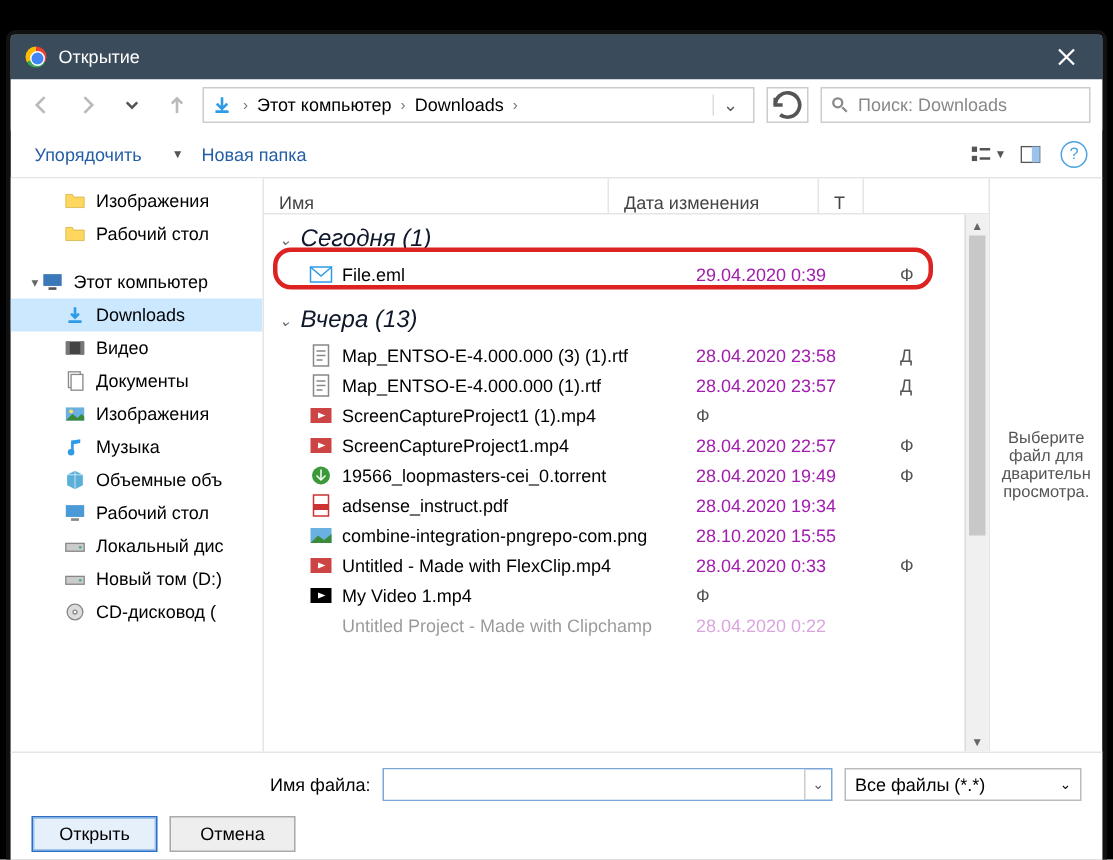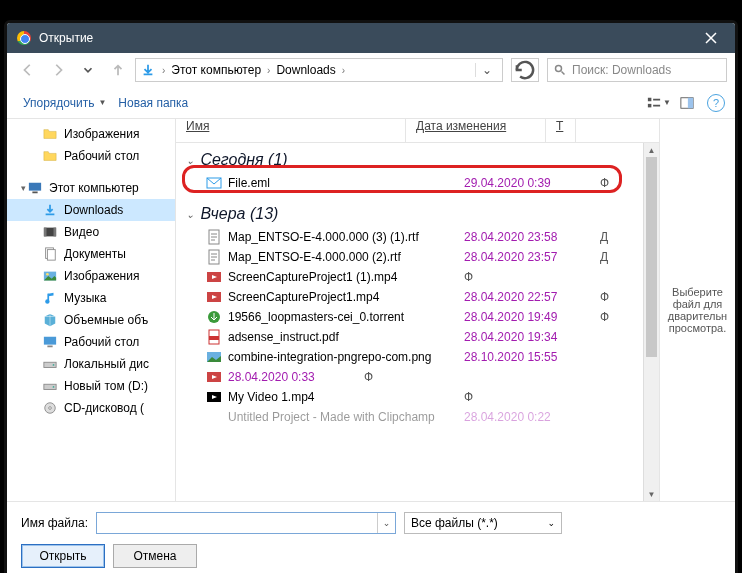--- a/index.html
+++ b/index.html
@@ -24,21 +24,21 @@
 .breadcrumb .bc-icon { width:16px; height:16px; display:flex; align-items:center; justify-content:center;}
 .breadcrumb .bc-icon svg{width:14px;height:14px;}
 .breadcrumb .chev { color:#777; font-size:10px; padding:0 4px;}
 .breadcrumb .drop { margin-left:auto; padding:0 6px; border-left:1px solid #ddd; color:#555;}
 .refresh { width:28px; height:24px; border:1px solid #ccc; display:flex;align-items:center;justify-content:center; cursor:pointer; margin-left:4px;}
 .search { width:180px; height:24px; border:1px solid #ccc; display:flex; align-items:center; padding:0 6px; font-size:12px; color:#888; gap:6px; margin-left:4px;}
 .search svg{width:12px;height:12px;stroke:#888;fill:none;stroke-width:2;}
 
 
 .toolbar { height:32px; border-bottom:1px solid #e5e5e5; display:flex; align-items:center; padding:0 10px; font-size:12px; }
-.toolbar .tbtn { color:#245fa5; padding:4px 6px; cursor:pointer; display:flex; align-items:center; gap:4px;}
+.toolbar .tbtn { color:#245fa5; padding:4px 6px; cursor:pointer; display:flex; align-items:center; gap:20px;}
 .toolbar .tbtn .small-down{font-size:8px; color:#555;}
 .toolbar .spacer { flex:1; }
 .toolbar .iconbtn { width:28px; height:22px; display:flex; align-items:center; justify-content:center; border:1px solid transparent; cursor:pointer;}
 .toolbar .iconbtn svg{width:14px;height:14px;}
 .toolbar .iconbtn.help{ border-radius:50%; border:1px solid #4aa3e0; color:#4aa3e0; width:18px; height:18px; font-size:11px; margin-left:6px;}
 
 
 .main { flex:1; display:flex; min-height:0; }
 .sidebar { width:168px; background:#fff; overflow-y:auto; font-size:12px; padding-top:4px; }
 .sidebar .item { height:22px; display:flex; align-items:center; padding-left:28px; gap:6px; cursor:pointer; position:relative;}
@@ -46,21 +46,21 @@
 .sidebar .item .icon { width:16px; height:16px; display:flex;align-items:center;justify-content:center;}
 .sidebar .item.parent::before { content:"▸"; position:absolute; left:14px; font-size:9px; color:#666; transform: rotate(0);}
 .sidebar .item.parent.expanded::before { content:"▾"; }
 .sidebar .item.level2 { padding-left:35px; }
 .sidebar .item svg{width:14px;height:14px;}
 
 .divider-v { width:1px; background:#e5e5e5; }
 
 .filearea { flex:1; display:flex; flex-direction:column; min-width:0; }
 .columns { height:24px; display:flex; align-items:center; font-size:12px; color:#444; border-bottom:1px solid #e5e5e5; }
-.columns .col { padding:0 10px; border-right:1px solid #e5e5e5; height:100%; display:flex; align-items:flex-start;text-decoration:underline;}
+.columns .col { padding:0 10px; border-right:1px solid #e5e5e5; height:100%; display:flex; align-items:flex-end;}
 .columns .col.name{ flex:0 0 230px;}
 .columns .col.date{ flex:0 0 140px;}
 .columns .col.type{ flex:0 0 30px;}
 .filelist { flex:1; overflow:hidden; font-size:12px; position:relative;}
 .group { padding:4px 8px; }
 .group-header { color:#0f172a; font-size:16px; padding:4px 2px; display:flex;align-items:center;gap:4px; cursor:pointer;font-style:italic;}
 .group-header::before { content:"⌄"; font-size:10px; color:#666; margin-right:2px;}
 .row { height:20px; display:flex; align-items:center; padding-left:22px; gap:6px;}
 .row .ficon{width:16px;height:16px;display:flex;align-items:center;justify-content:center;}
 .row .fname{ flex:0 0 230px; white-space:nowrap; overflow:hidden; text-overflow:ellipsis;}
@@ -69,21 +69,21 @@
 .highlight-ring { position:absolute; border:3px solid #d22; border-radius:12px; pointer-events:none;}
 .scrollbar-v { position:absolute; right:0; top:0; bottom:0; width:16px; background:#f0f0f0; border-left:1px solid #ddd;}
 .scrollbar-v .thumb{ position:absolute; left:2px; right:2px; top:14px; height:200px; background:#c8c8c8;}
 .scrollbar-v .arrow { position:absolute; left:0; right:0; height:14px; display:flex;align-items:center;justify-content:center; font-size:8px; color:#666;}
 .scrollbar-v .arrow.up{top:0;} .scrollbar-v .arrow.down{bottom:0;}
 
 .preview { width:76px; border-left:1px solid #e5e5e5; display:flex; align-items:center; justify-content:center; font-size:11px; color:#555; text-align:center; padding:6px;}
 
 
 .bottom { border-top:1px solid #e5e5e5; padding:10px 14px 14px; background:#fff; }
-.filename-row { display:flex; align-items:center; gap:8px; font-size:12px; margin-bottom:10px; justify-content:flex-start;}
+.filename-row { display:flex; align-items:center; gap:8px; font-size:12px; margin-bottom:10px; justify-content:flex-end;}
 .filename-row label{ white-space:nowrap;}
 .filename-row .combo { height:22px; border:1px solid #7aa7d8; flex:0 0 300px; display:flex;}
 .filename-row .combo input{ flex:1; border:none; outline:none; padding:0 4px; font-size:12px;}
 .filename-row .combo .cbtn{ width:18px; border-left:1px solid #ccc; display:flex;align-items:center;justify-content:center;font-size:9px;color:#555;}
 .filename-row .filter { height:22px; border:1px solid #bbb; flex:0 0 158px; display:flex; align-items:center; padding:0 6px; font-size:12px; justify-content:space-between;}
 .button-row { display:flex; justify-content:flex-start; gap:8px;}
 .button-row button { width:84px; height:24px; font-size:12px; border:1px solid #aaa; background:#eee; cursor:pointer;}
 .button-row button.primary { border:1px solid #2c6fc2; background:#e6f0fb; box-shadow:inset 0 0 0 1px #9cc3ec;}
 
 
@@ -349,21 +349,21 @@
                 <span class="fdate">28.04.2020 23:58</span>
                 <span class="ftype">Д</span>
               </div>
           <div class="row">
                 <span class="ficon">
                   <svg viewBox="0 0 16 16">
                     <rect x="3" y="1" width="10" height="14" fill="#fff" stroke="#888"></rect>
                     <path d="M5 5 L11 5 M5 8 L11 8 M5 11 L9 11" stroke="#888"></path>
                   </svg>
                 </span>
-                <span class="fname">Map_ENTSO-E-4.000.000 (2).rtf</span>
+                <span class="fname">Map_ENTSO-E-4.000.000 (1).rtf</span>
                 <span class="fdate">28.04.2020 23:57</span>
                 <span class="ftype">Д</span>
               </div>
           <div class="row">
                 <span class="ficon">
                   <svg viewBox="0 0 16 16">
                     <rect x="1" y="3" width="14" height="10" fill="#c44"></rect>
                     <path d="M6 6 L11 8 L6 10 Z" fill="#fff"></path>
                   </svg>
                 </span>
@@ -414,20 +414,21 @@
                 <span class="fdate">28.10.2020 15:55</span>
                 <span class="ftype"></span>
               </div>
           <div class="row">
                 <span class="ficon">
                   <svg viewBox="0 0 16 16">
                     <rect x="1" y="3" width="14" height="10" fill="#c44"></rect>
                     <path d="M6 6 L11 8 L6 10 Z" fill="#fff"></path>
                   </svg>
                 </span>
+                <span class="fname">Untitled - Made with FlexClip.mp4</span>
                 <span class="fdate">28.04.2020 0:33</span>
                 <span class="ftype">Ф</span>
               </div>
           <div class="row">
                 <span class="ficon">
                   <svg viewBox="0 0 16 16">
                     <rect x="1" y="3" width="14" height="10" fill="hác44"></rect>
                     <path d="M6 6 L11 8 L6 10 Z" fill="#fff"></path>
                   </svg>
                 </span>

